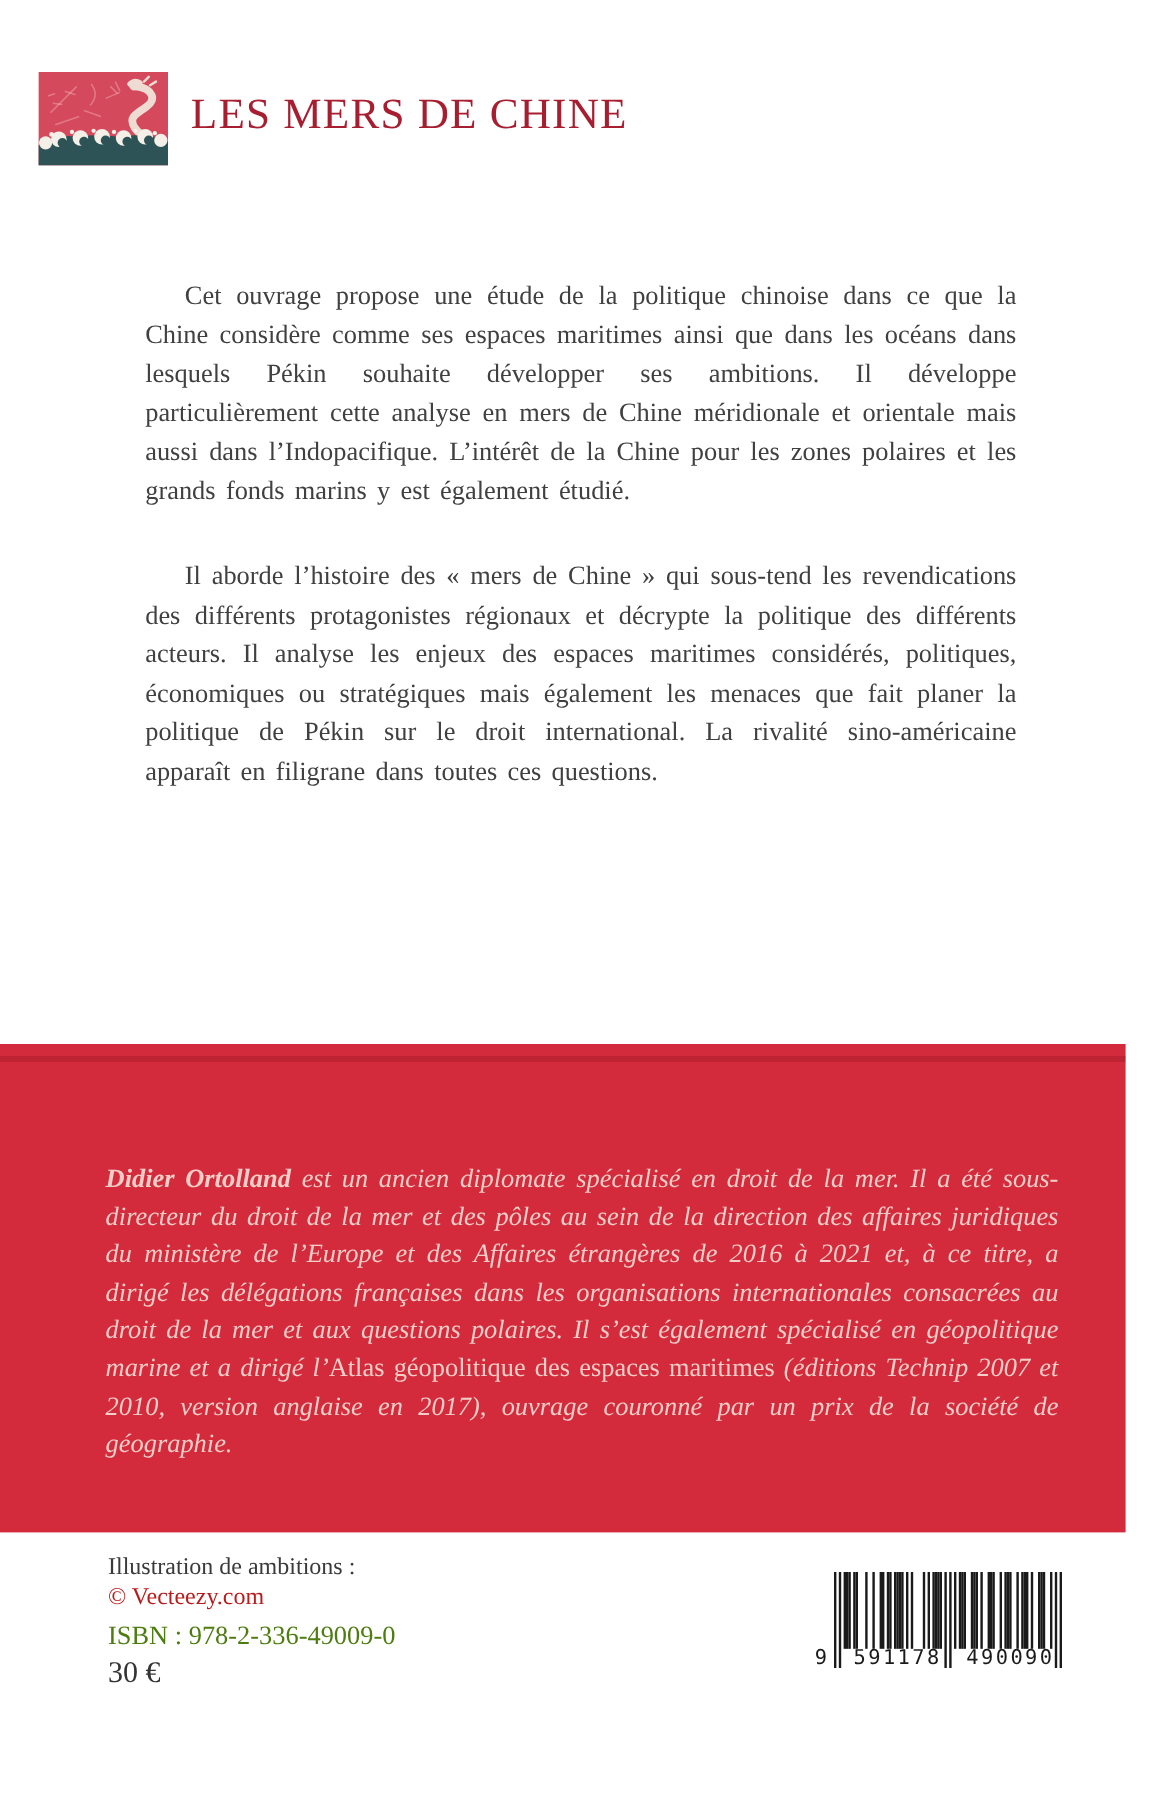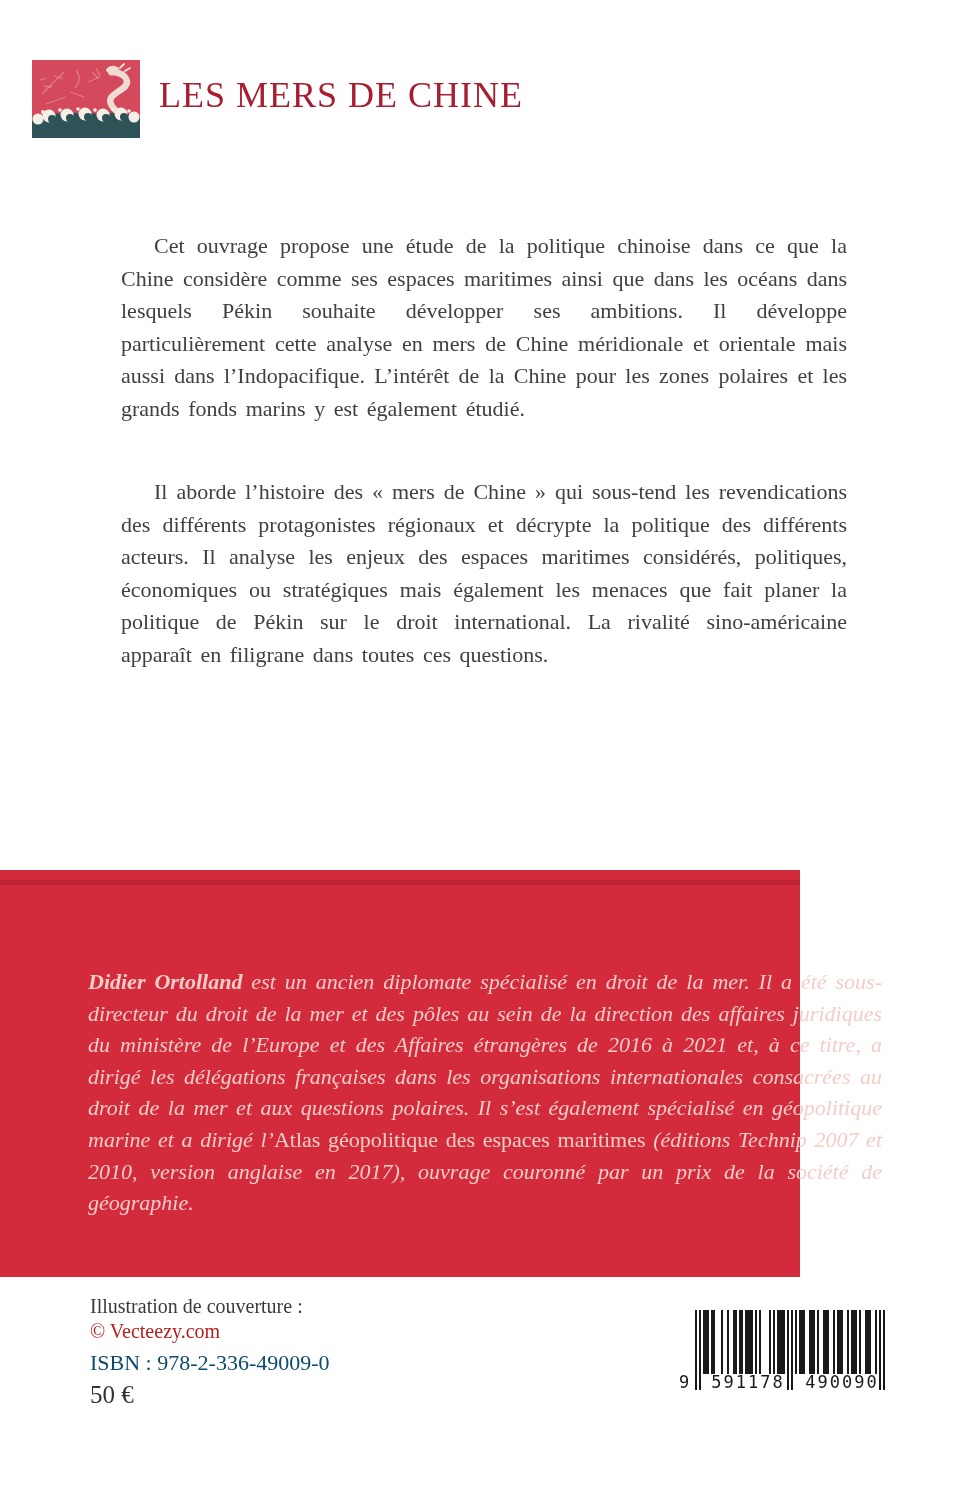--- a/index.html
+++ b/index.html
@@ -35,26 +35,26 @@
     position: absolute; left: 121px; width: 726px;
     margin: 0;
     font-size: 22px;
     line-height: 32.6px;
     color: #404040;
     text-align: justify;
     text-indent: 33px;
     word-spacing: 0.14em;
   }
   .para-1 { top: 230px; }
-  .para-2 { top: 476px; }
+  .para-2 { top: 464px; }
 
   
   .red-band {
     position: absolute; left: 0; top: 870px;
-    width: 800px; height: 407px;
+    width: 938px; height: 407px;
     background: #d32b3c;
   }
   .red-band::before {
     content: "";
     position: absolute; left: 0; right: 0; top: 10px; height: 5px;
     background: rgba(90, 0, 10, 0.18);
   }
   .bio {
     position: absolute; left: 88px; top: 96px;
     width: 794px;
@@ -65,21 +65,21 @@
     color: #f3cdc8;
     text-align: justify;
     word-spacing: 0.06em;
   }
   .bio .author { font-weight: bold; }
   .bio .roman { font-style: normal; }
 
   
   .credit-line-1 { position: absolute; left: 90px; top: 1295px; font-size: 20px; color: #3a3a3a; }
   .credit-line-2 { position: absolute; left: 90px; top: 1320px; font-size: 20px; color: #b91c1c; }
-  .isbn          { position: absolute; left: 90px; top: 1350px; font-size: 22px; color: #0c4a6e; }
+  .isbn          { position: absolute; left: 90px; top: 1350px; font-size: 22px; color: #4d7c0f; }
   .price         { position: absolute; left: 90px; top: 1381px; font-size: 25px; color: #333333; }
 
   
   .barcode {
     position: absolute; left: 679px; top: 1310px;
     width: 206px; height: 94px;
   }
   .barcode .bars { position: absolute; left: 16px; top: 0; }
   .barcode .digit-first,
   .barcode .digit-group {
@@ -152,24 +152,24 @@
 <main>
   <p class="para para-1">Cet ouvrage propose une étude de la politique chinoise dans ce que la Chine considère comme ses espaces maritimes ainsi que dans les océans dans lesquels Pékin souhaite développer ses ambitions. Il développe particulièrement cette analyse en mers de Chine méridionale et orientale mais aussi dans l’Indopacifique. L’intérêt de la Chine pour les zones polaires et les grands fonds marins y est également étudié.</p>
   <p class="para para-2">Il aborde l’histoire des « mers de Chine » qui sous-tend les revendications des différents protagonistes régionaux et décrypte la politique des différents acteurs. Il analyse les enjeux des espaces maritimes considérés, politiques, économiques ou stratégiques mais également les menaces que fait planer la politique de Pékin sur le droit international. La rivalité sino-américaine apparaît en filigrane dans toutes ces questions.</p>
 </main>
 
 <section class="red-band">
   <p class="bio"><span class="author">Didier Ortolland</span><span> est un ancien diplomate spécialisé en droit de la mer. Il a été sous-directeur du droit de la mer et des pôles au sein de la direction des affaires juridiques du ministère de l’Europe et des Affaires étrangères de 2016 à 2021 et, à ce titre, a dirigé les délégations françaises dans les organisations internationales consacrées au droit de la mer et aux questions polaires. Il s’est également spécialisé en géopolitique marine et a dirigé l’</span><span class="roman">Atlas géopolitique des espaces maritimes</span><span> (éditions Technip 2007 et 2010, version anglaise en 2017), ouvrage couronné par un prix de la société de géographie.</span></p>
 </section>
 
 <footer>
-  <div class="credit-line-1">Illustration de couverture :</div>
+  <div class="credit-line-1">Illustration de ambitions :</div>
   <div class="credit-line-2">© Vecteezy.com</div>
   <div class="isbn">ISBN : 978-2-336-49009-0</div>
-  <div class="price">50 €</div>
+  <div class="price">30 €</div>
 
   <div class="barcode">
     <div class="bars" id="barcode-bars"><svg width="190" height="80" viewBox="0 0 190 80" fill="#1a1a1a" xmlns="http://www.w3.org/2000/svg">
           <rect x="0" y="0" width="2" height="80"></rect>
           <rect x="4" y="0" width="2" height="80"></rect>
           <rect x="8" y="0" width="2" height="64"></rect>
           <rect x="10" y="0" width="2" height="64"></rect>
           <rect x="12" y="0" width="2" height="64"></rect>
           <rect x="16" y="0" width="2" height="64"></rect>
           <rect x="18" y="0" width="2" height="64"></rect>

